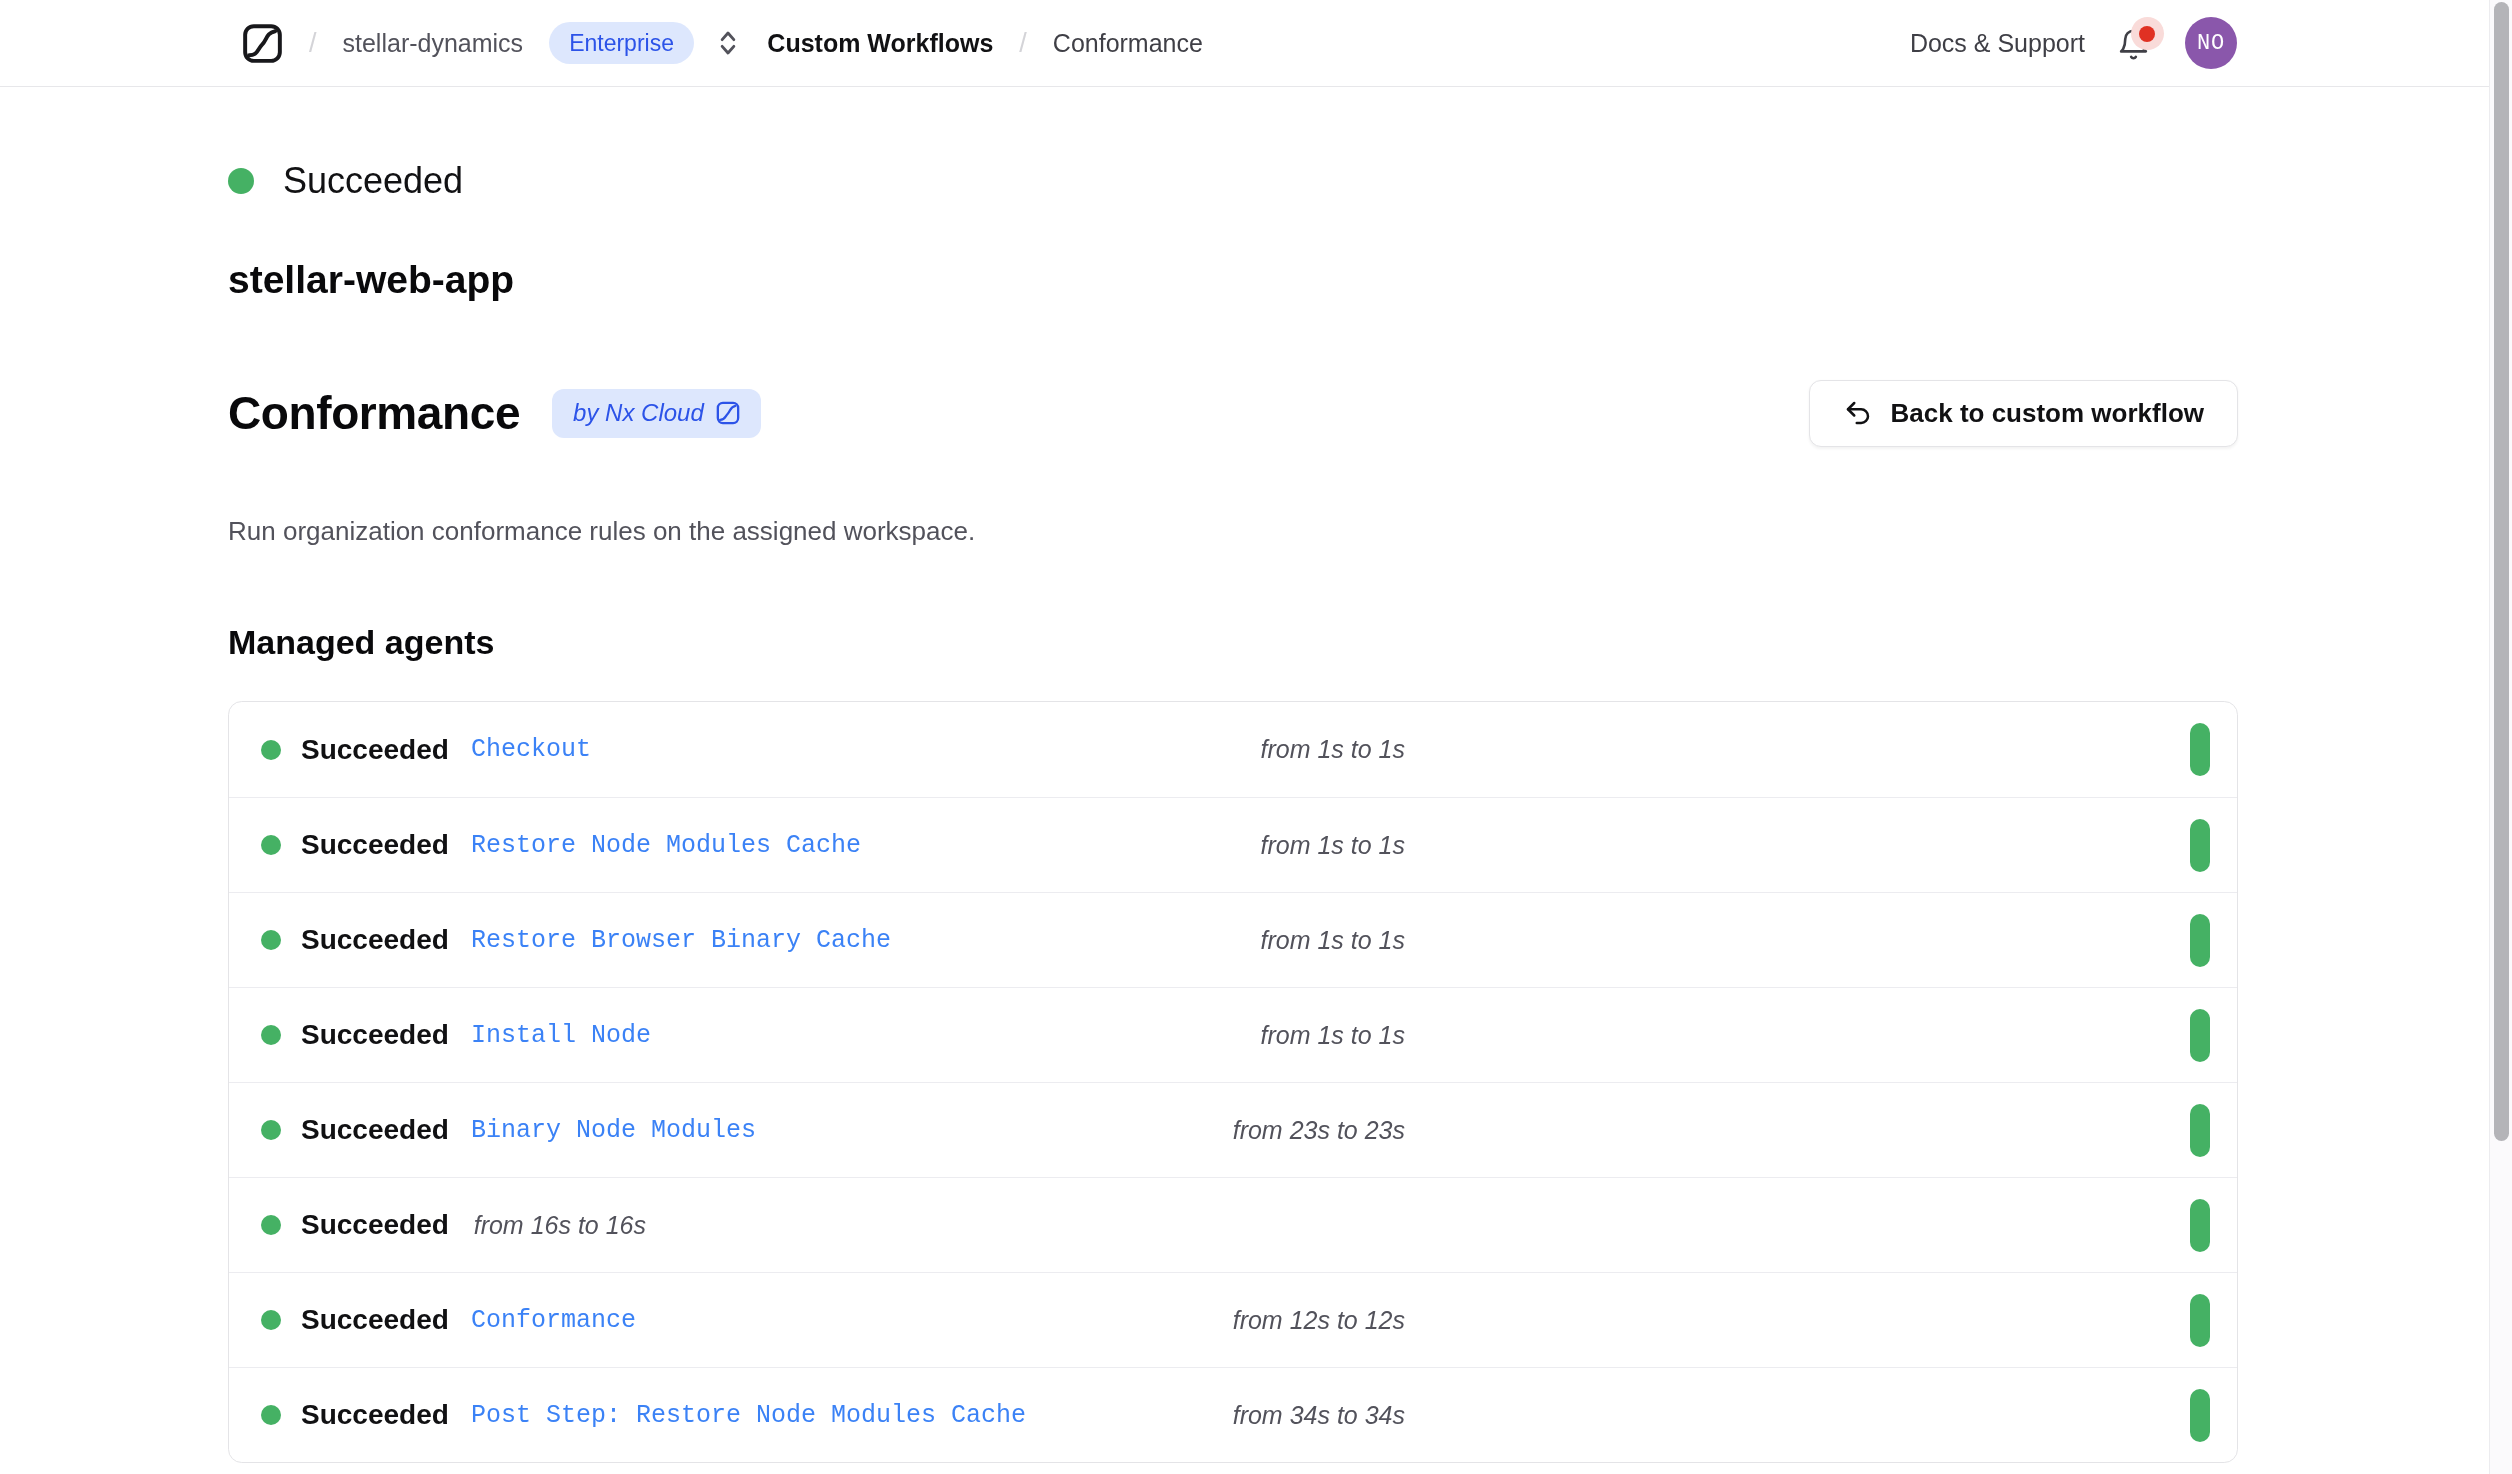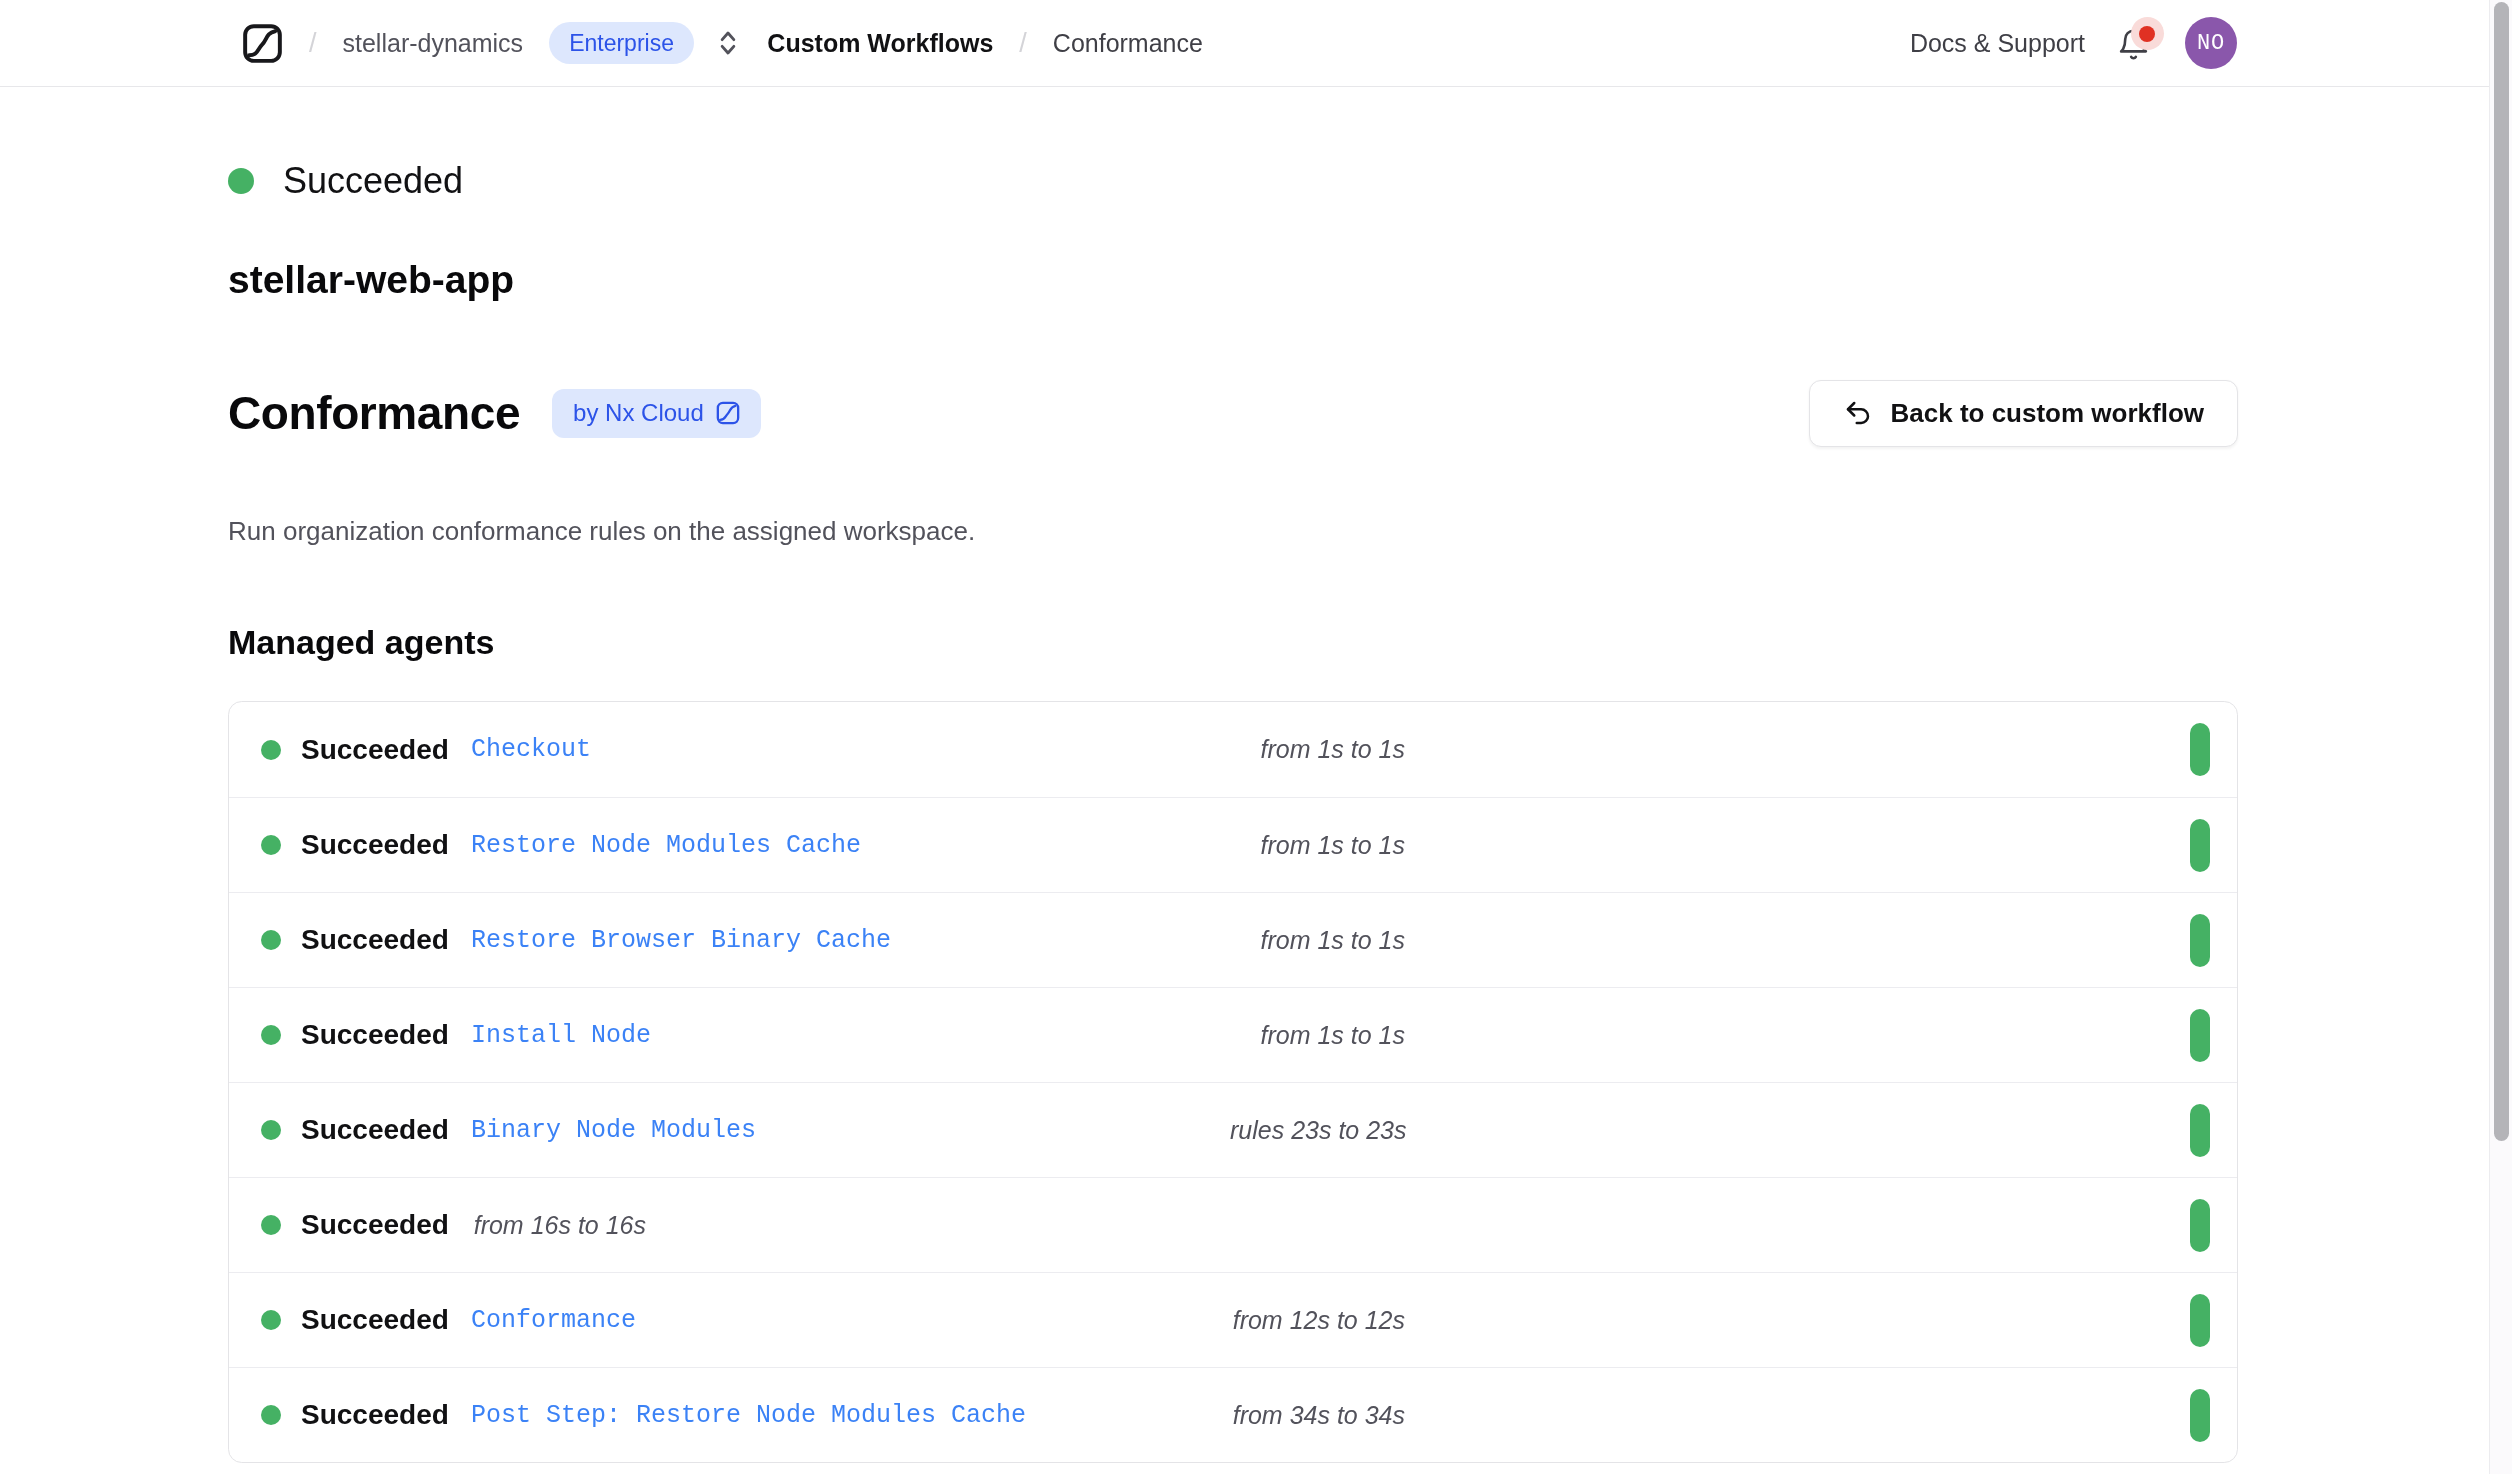--- a/index.html
+++ b/index.html
@@ -73,20 +73,21 @@
   .workspace-title { margin-top: 56px; font-size: 39px; font-weight: 700; color: #09090b; }
 
   .section-row { margin-top: 46px; display: flex; align-items: center; gap: 32px; }
   .section-title { font-size: 46px; font-weight: 700; color: #09090b; letter-spacing: -0.4px; }
   .provider-badge {
     display: flex; align-items: center; gap: 12px;
     background: #dde7fd; color: #2c53e8;
     font-size: 24px; font-weight: 500;
     padding: 10.6px 21px; border-radius: 12px;
     cursor: pointer;
+    font-style: italic;
   }
   .back-btn {
     margin-left: auto;
     display: flex; align-items: center; gap: 18px;
     height: 67px; padding: 0 33px;
     background: #ffffff;
     border: 1.5px solid #e4e4e7; border-radius: 12px;
     box-shadow: 0 1.5px 3px rgba(0,0,0,0.05);
     font-size: 26px; font-weight: 700; color: #111113;
     cursor: pointer;
@@ -244,21 +245,21 @@
       <div class="row-spacer"></div>
       <div class="row-bar"></div>
     </div>
 
     <div class="row">
       <div class="row-status">
           <span class="status-dot-sm"></span>
           <span class="row-status-text">Succeeded</span>
         </div>
       <div class="row-name">Binary Node Modules</div>
-      <div class="row-timing">rules 23s to 23s</div>
+      <div class="row-timing">from 23s to 23s</div>
       <div class="row-spacer"></div>
       <div class="row-bar"></div>
     </div>
 
     <div class="row">
       <div class="row-status">
           <span class="status-dot-sm"></span>
           <span class="row-status-text">Succeeded</span>
         </div>
       <div class="row-timing">from 16s to 16s</div>

